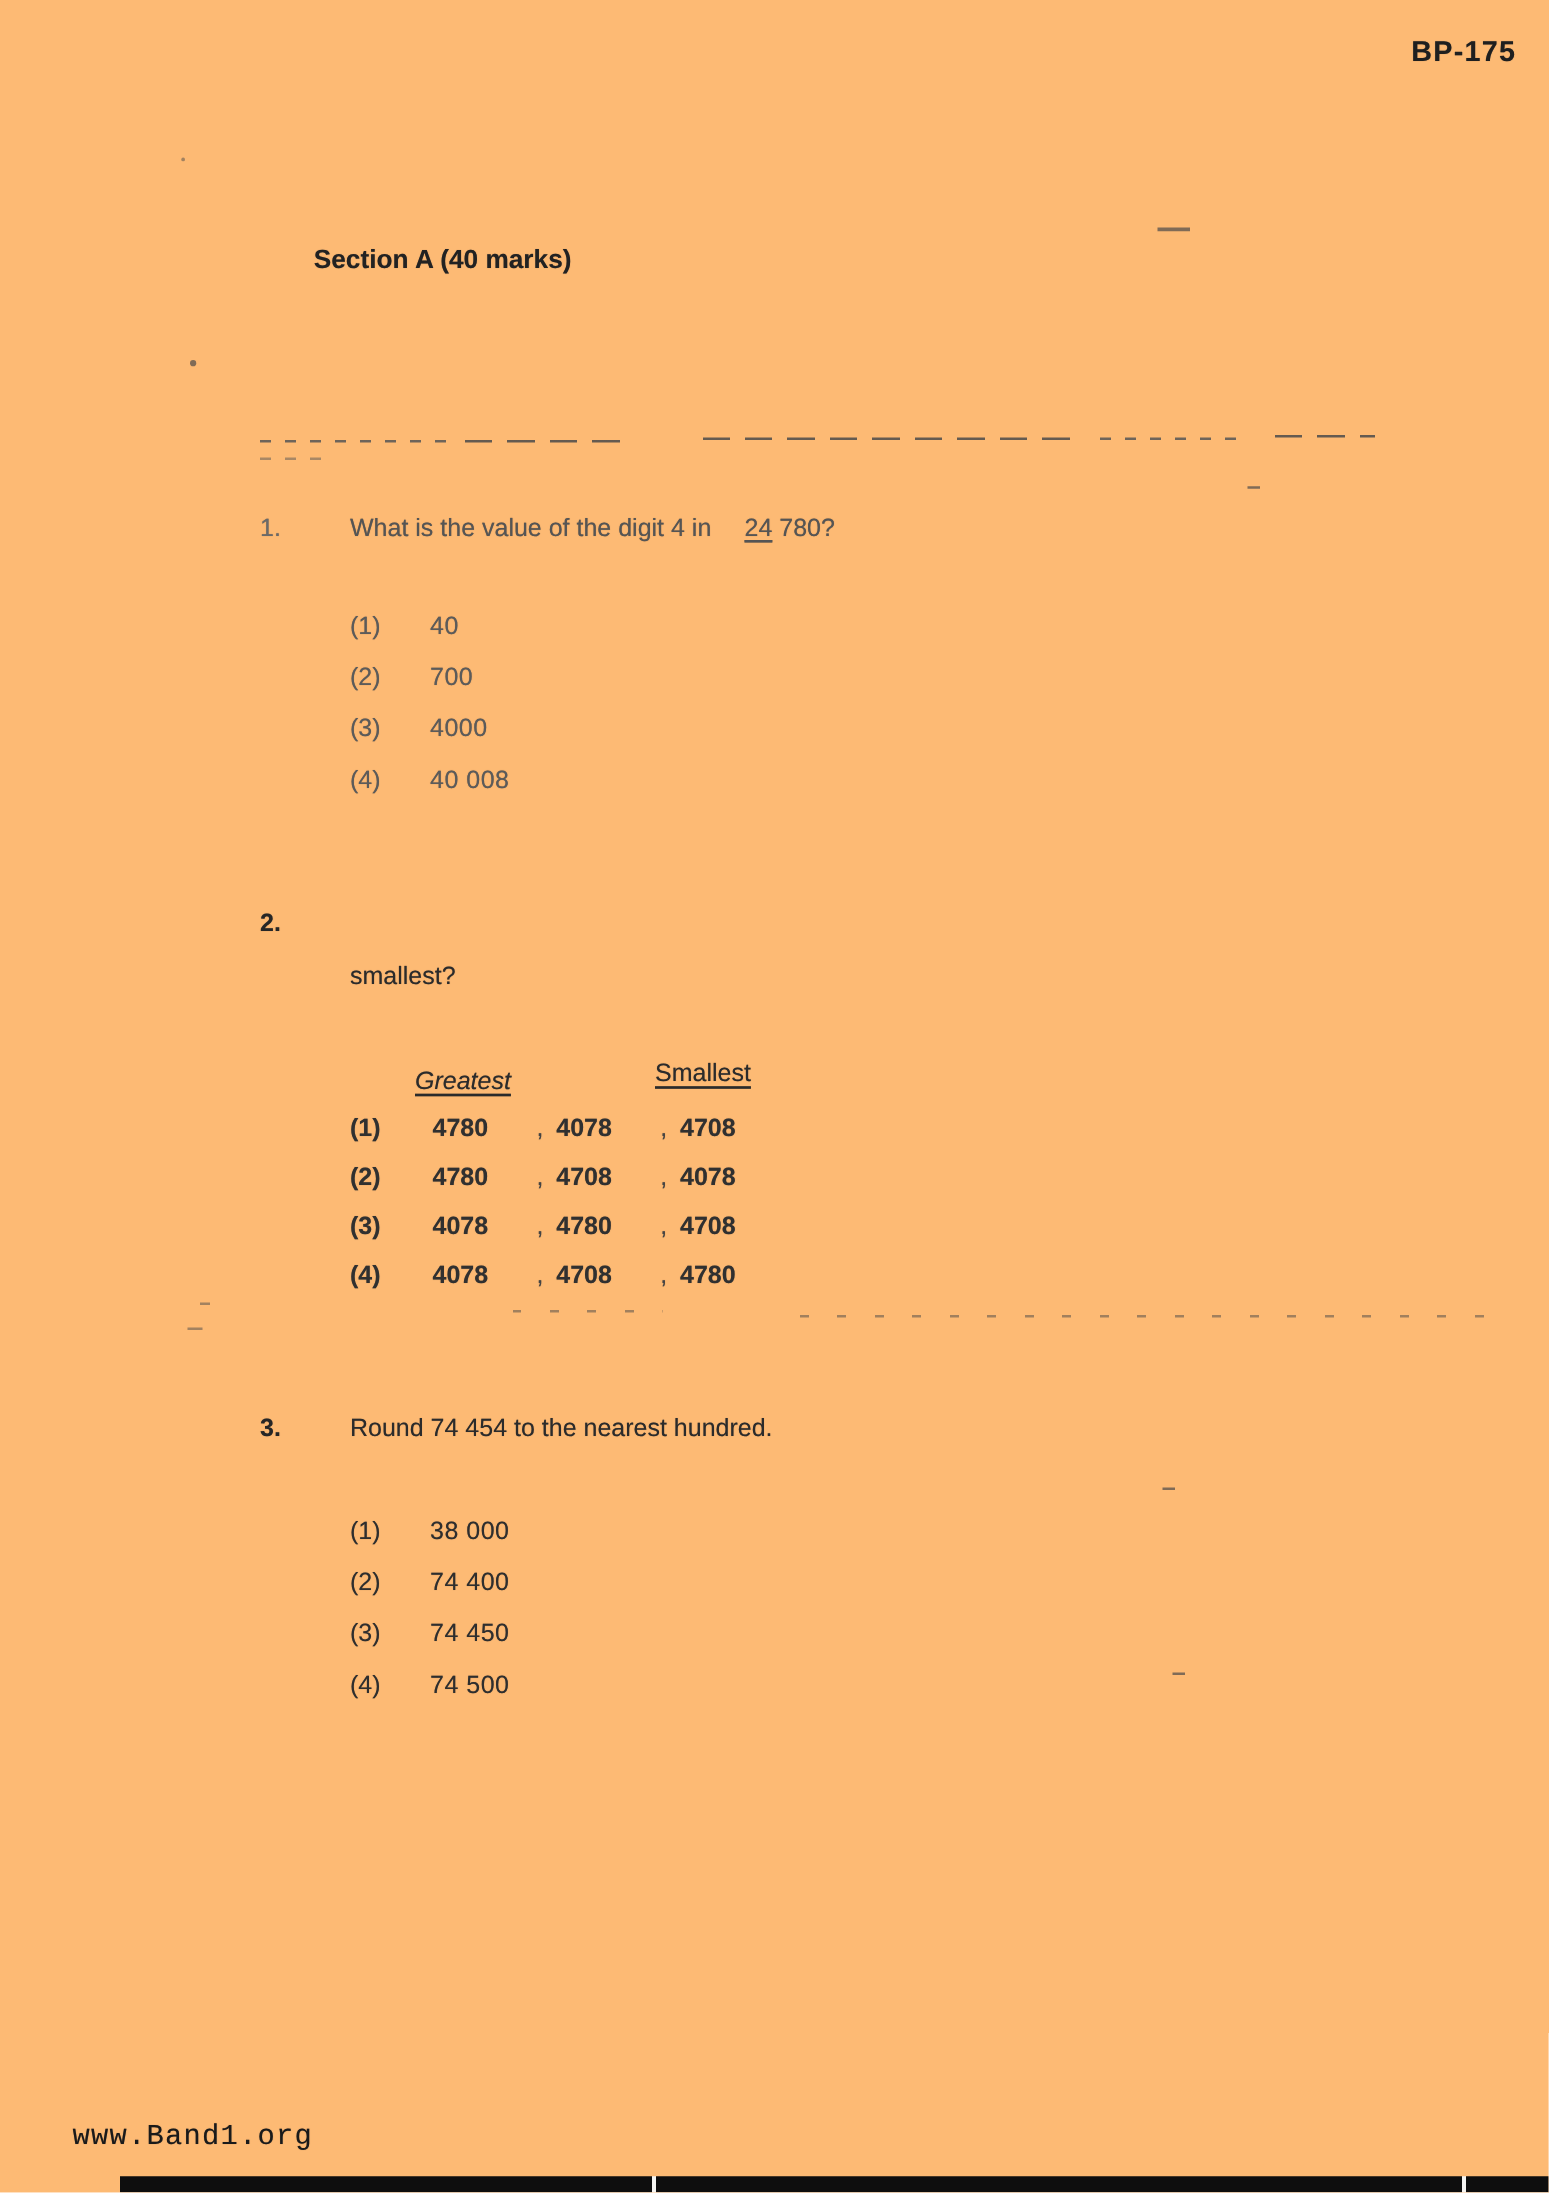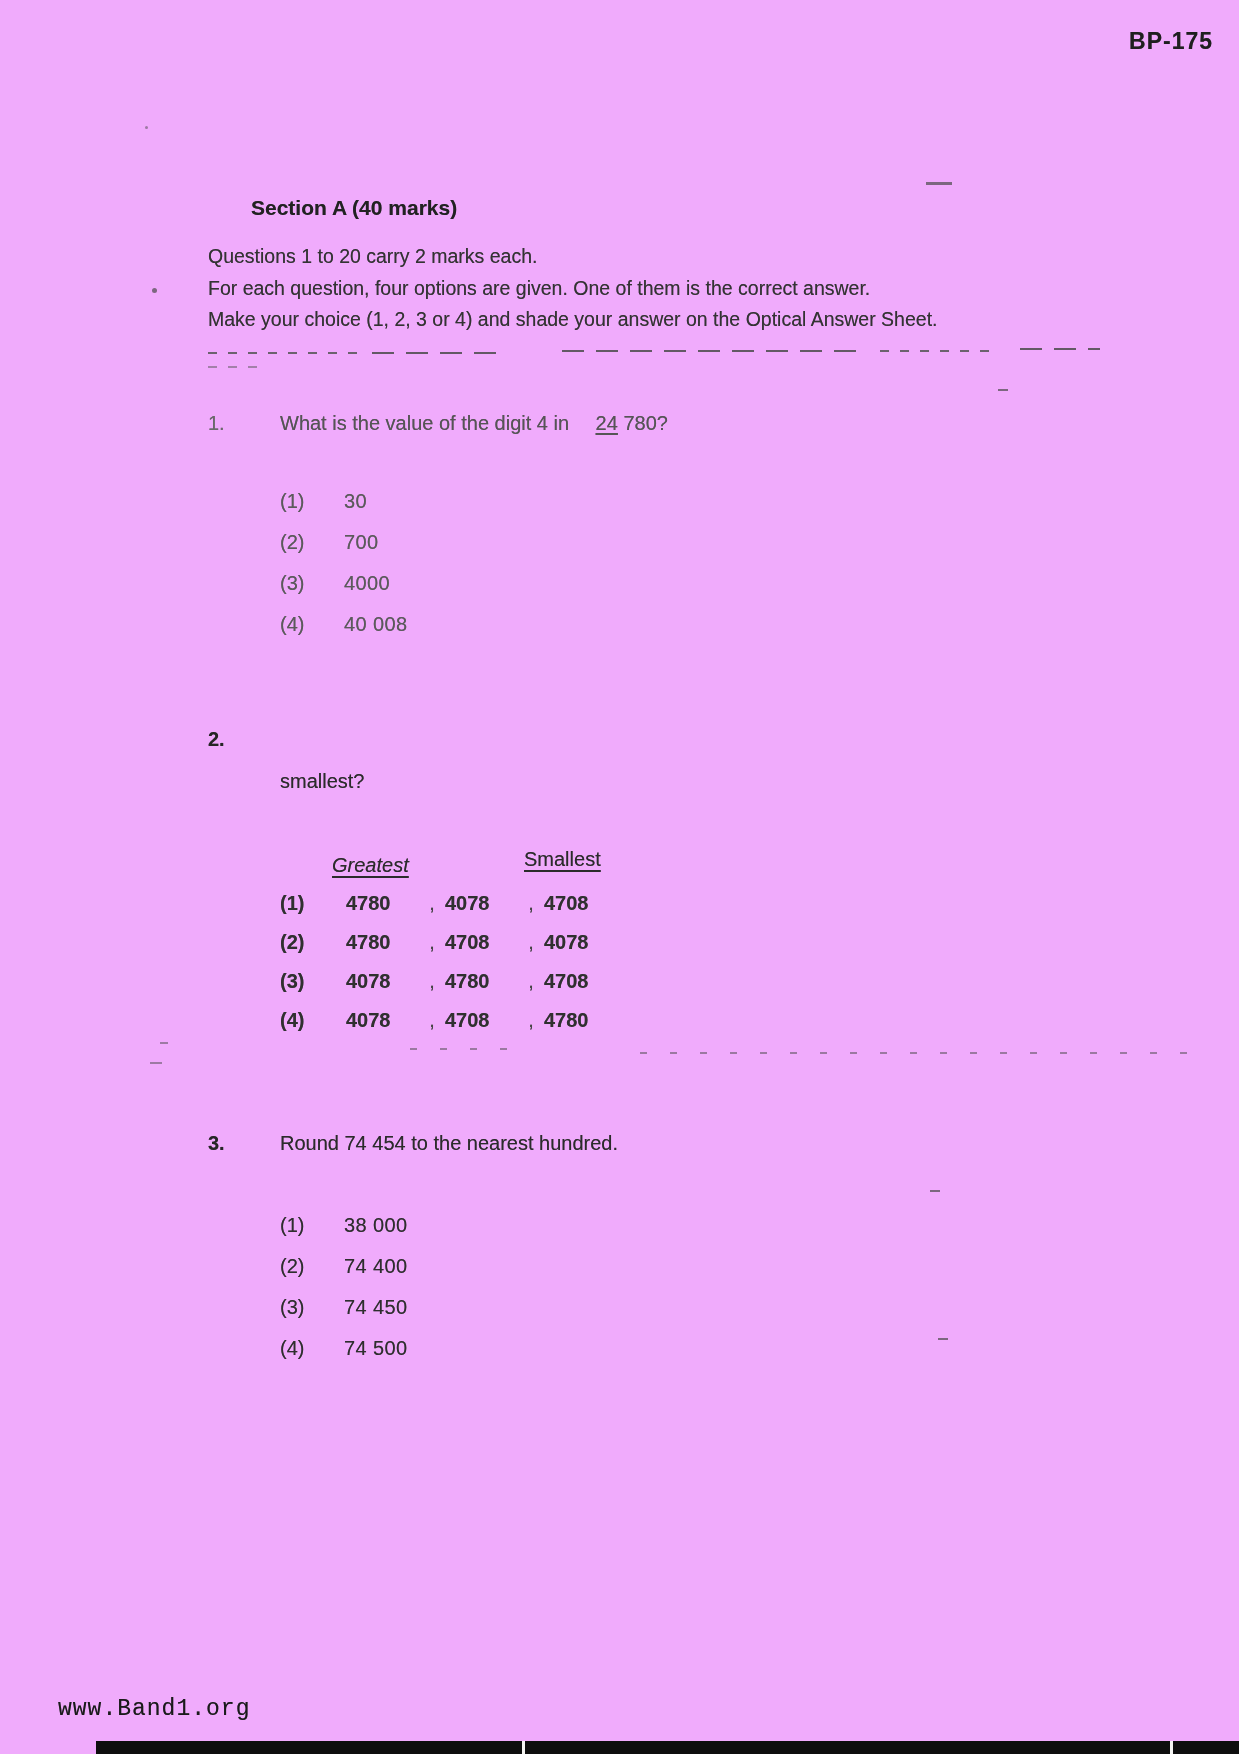--- a/index.html
+++ b/index.html
@@ -1,21 +1,21 @@
 <!DOCTYPE html>
 <html><head>
 <meta charset="utf-8">
 <style>
   * { box-sizing: border-box; margin: 0; padding: 0; }
   html,body { background:#ffffff; }
   .page {
     position: relative;
     width: 1239px;
     height: 1754px;
-    background: #f0abfc;
+    background: #fdba74;
     overflow: hidden;
     font-family: "Liberation Sans", sans-serif;
     color: #2e2e2e;
     text-shadow: 0 0 0.6px rgba(45,45,45,0.55);
   }
   .abs { position: absolute; }
 
   .paper-code {
     top: 28px; right: 26px;
     font-size: 23px; font-weight: 700; letter-spacing: 1px; color:#1f1f1f;
@@ -76,41 +76,36 @@
 </style>
 </head>
 <body>
 
 <div class="page">
 
   <div class="abs paper-code">BP-175</div>
 
   <div class="abs section-title">Section A (40 marks)</div>
 
-  <div class="abs instructions">
-    <div>Questions 1 to 20 carry 2 marks each.</div>
-    <div>For each question, four options are given. One of them is the correct answer.</div>
-    <div>Make your choice (1, 2, 3 or 4) and shade your answer on the Optical Answer Sheet.</div>
-  </div>
 
   <div class="rule-seg fine" style="left:208px; top:352px; width:150px;"></div>
   <div class="rule-seg" style="left:372px; top:352px; width:130px;"></div>
   <div class="rule-seg" style="left:562px; top:350px; width:300px;"></div>
   <div class="rule-seg fine" style="left:880px; top:350px; width:110px;"></div>
   <div class="rule-seg" style="left:1020px; top:348px; width:80px;"></div>
   <div class="rule-seg fine" style="left:208px; top:366px; width:58px; opacity:.5;"></div>
 
   <div class="abs q-num faint" style="left:208px; top:412px;">1.</div>
   <div class="abs q-text faded" style="left:280px; top:412px;">
     <span>What is the value of the digit 4 in </span><span class="u">24</span><span> 780?</span>
   </div>
   <div class="abs options faded" style="left:280px; top:490px;">
     <div class="opt-row">
       <span class="opt-label">(1)</span>
-      <span class="opt-value">30</span>
+      <span class="opt-value">40</span>
     </div>
     <div class="opt-row">
       <span class="opt-label">(2)</span>
       <span class="opt-value">700</span>
     </div>
     <div class="opt-row">
       <span class="opt-label">(3)</span>
       <span class="opt-value">4000</span>
     </div>
     <div class="opt-row" style="color:#3a3a3a;">

